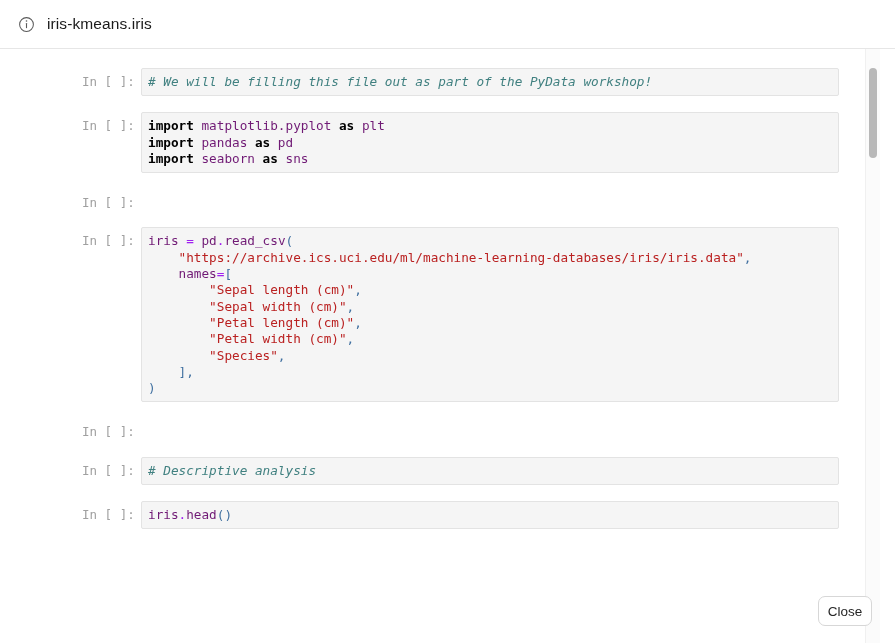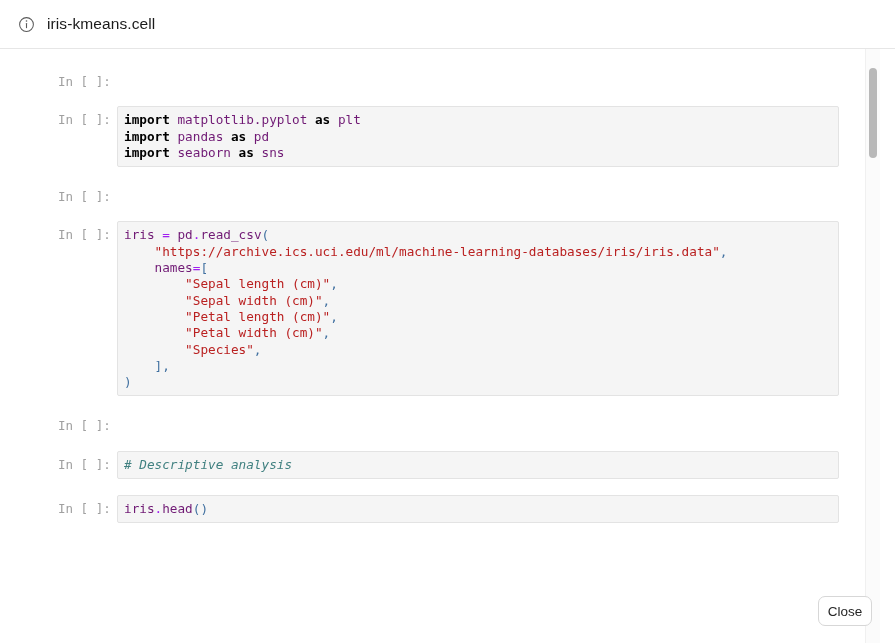--- a/index.html
+++ b/index.html
@@ -38,20 +38,21 @@
     color: #1b1b1b;
     letter-spacing: 0.1px;
     font-family: "Liberation Sans", sans-serif;
   }
 
   
   .notebook-area {
     position: relative;
     height: 594px;
     background: #ffffff;
+    margin-left: 24px;
   }
   .notebook-inner {
     position: absolute;
     left: 0;
     top: 0;
     right: 0;
     padding-top: 19px;
   }
 
   .cell-row {
@@ -142,28 +143,31 @@
 </style>
 </head>
 <body>
 
 <div class="titlebar">
   <svg class="info-icon" viewBox="0 0 20 20">
     <circle cx="10" cy="10" r="8.1" fill="none" stroke="#5a5a5a" stroke-width="1.2"></circle>
     <circle cx="10" cy="5.9" r="0.95" fill="#5a5a5a"></circle>
     <rect x="9.35" y="8.3" width="1.3" height="6.1" rx="0.5" fill="#5a5a5a"></rect>
   </svg>
-  <span class="doc-title">iris-kmeans.cell</span>
+  <span class="doc-title">iris-kmeans.iris</span>
 </div>
 
 <div class="notebook-area">
   <div class="notebook-inner">
 
     <div class="cell-row">
       <div class="prompt">In [ ]:</div>
+      <div class="cell-input">
+        <pre class="code"><span class="tok-c"># We will be filling this file out as part of the PyData workshop!</span></pre>
+      </div>
     </div>
 
     <div class="cell-row">
       <div class="prompt">In [ ]:</div>
       <div class="cell-input">
         <pre class="code"><span class="tok-k">import</span><span class="tok-n"> matplotlib.pyplot </span><span class="tok-k">as</span><span class="tok-n"> plt
 </span><span class="tok-k">import</span><span class="tok-n"> pandas </span><span class="tok-k">as</span><span class="tok-n"> pd
 </span><span class="tok-k">import</span><span class="tok-n"> seaborn </span><span class="tok-k">as</span><span class="tok-n"> sns</span></pre>
       </div>
     </div>

